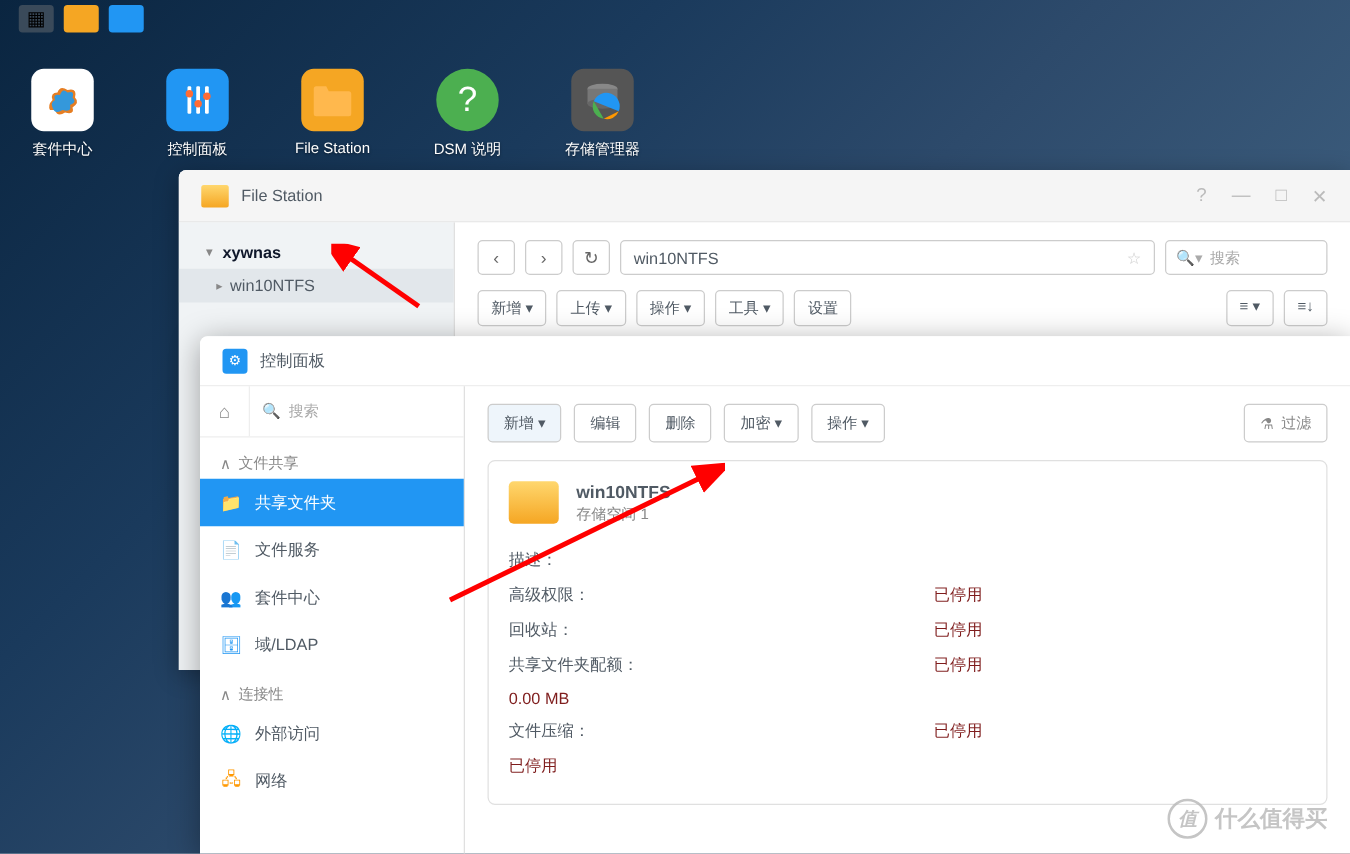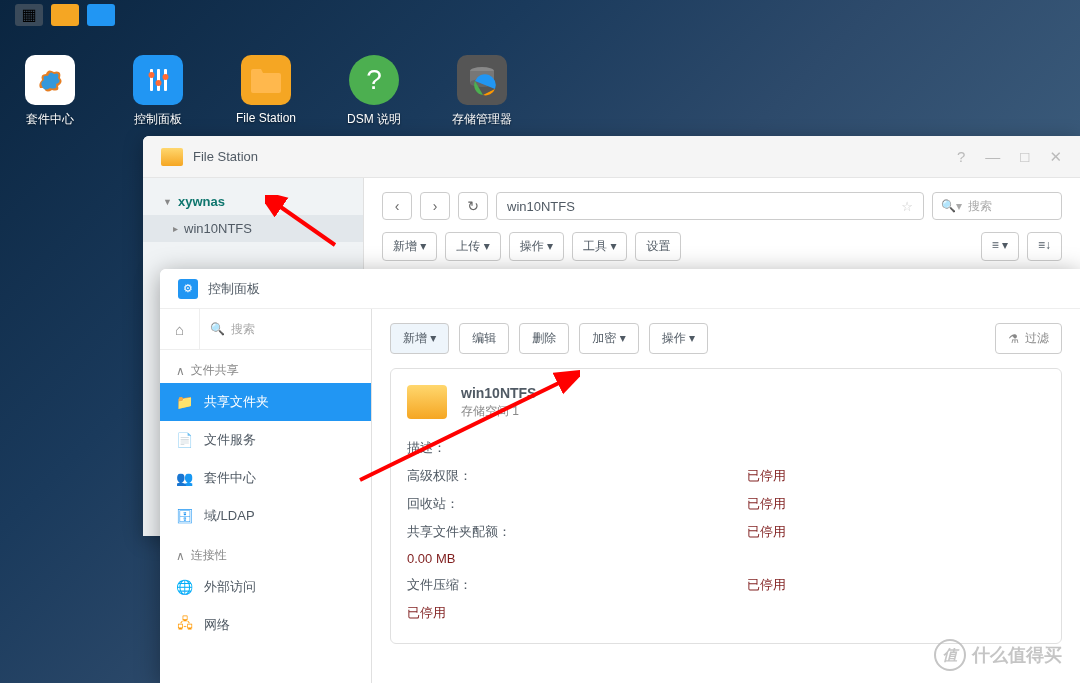--- a/index.html
+++ b/index.html
@@ -25,21 +25,21 @@
 
 
 .fs-window { position: absolute; left: 143px; top: 136px; width: 937px; height: 400px; background: #fff; border-radius: 6px 0 0 0; box-shadow: 0 4px 20px rgba(0,0,0,0.3); overflow: hidden; }
 .fs-titlebar { height: 42px; background: #f5f5f5; display: flex; align-items: center; padding: 0 18px; gap: 10px; border-bottom: 1px solid #e5e5e5; }
 .fs-titlebar .folder-ico { width: 22px; height: 18px; background: linear-gradient(#ffd76e, #f5a623); border-radius: 2px; }
 .fs-titlebar .title { color: #505a64; font-size: 13px; font-weight: 500; flex: 1; }
 .fs-titlebar .wc { color: #bbb; font-size: 15px; margin-left: 10px; cursor: pointer; }
 
 .fs-body { display: flex; height: calc(100% - 42px); }
 .fs-sidebar { width: 221px; background: #f0f3f5; border-right: 1px solid #e0e0e0; padding: 10px 0; }
-.fs-tree-root { padding: 6px 20px; font-size: 13px; color: #0f766e; font-weight: 600; display: flex; align-items: center; gap: 6px; }
+.fs-tree-root { padding: 6px 20px; font-size: 13px; color: #0f172a; font-weight: 600; display: flex; align-items: center; gap: 6px; }
 .fs-tree-root::before { content: "▼"; font-size: 9px; color: #888; }
 .fs-tree-child { padding: 6px 20px 6px 30px; font-size: 13px; color: #505a64; background: #e2e7eb; display: flex; align-items: center; gap: 6px; }
 .fs-tree-child::before { content: "▸"; font-size: 10px; color: #888; }
 
 .fs-main { flex: 1; background: #fff; padding: 14px 18px; }
 .fs-nav { display: flex; gap: 8px; align-items: center; margin-bottom: 12px; }
 .nav-btn { width: 30px; height: 28px; border: 1px solid #ccc; background: #fff; border-radius: 4px; display: flex; align-items: center; justify-content: center; color: #666; cursor: pointer; font-size: 14px; }
 .nav-path { flex: 1; height: 28px; border: 1px solid #ccc; border-radius: 4px; padding: 0 10px; display: flex; align-items: center; font-size: 13px; color: #505a64; justify-content: space-between; }
 .search-box { width: 130px; height: 28px; border: 1px solid #ccc; border-radius: 4px; display: flex; align-items: center; padding: 0 8px; gap: 6px; color: #aaa; font-size: 12px; }
 

